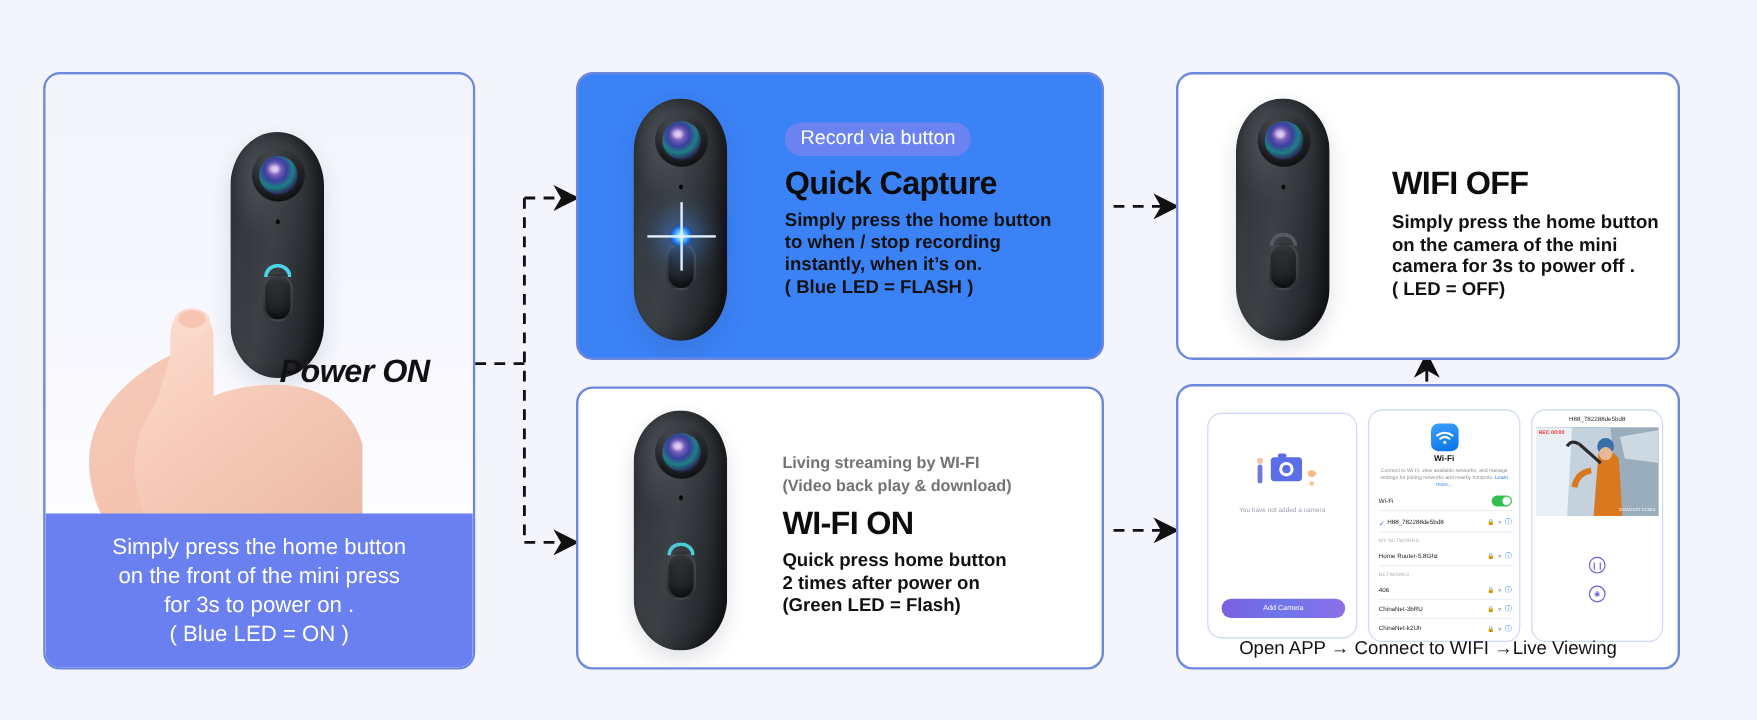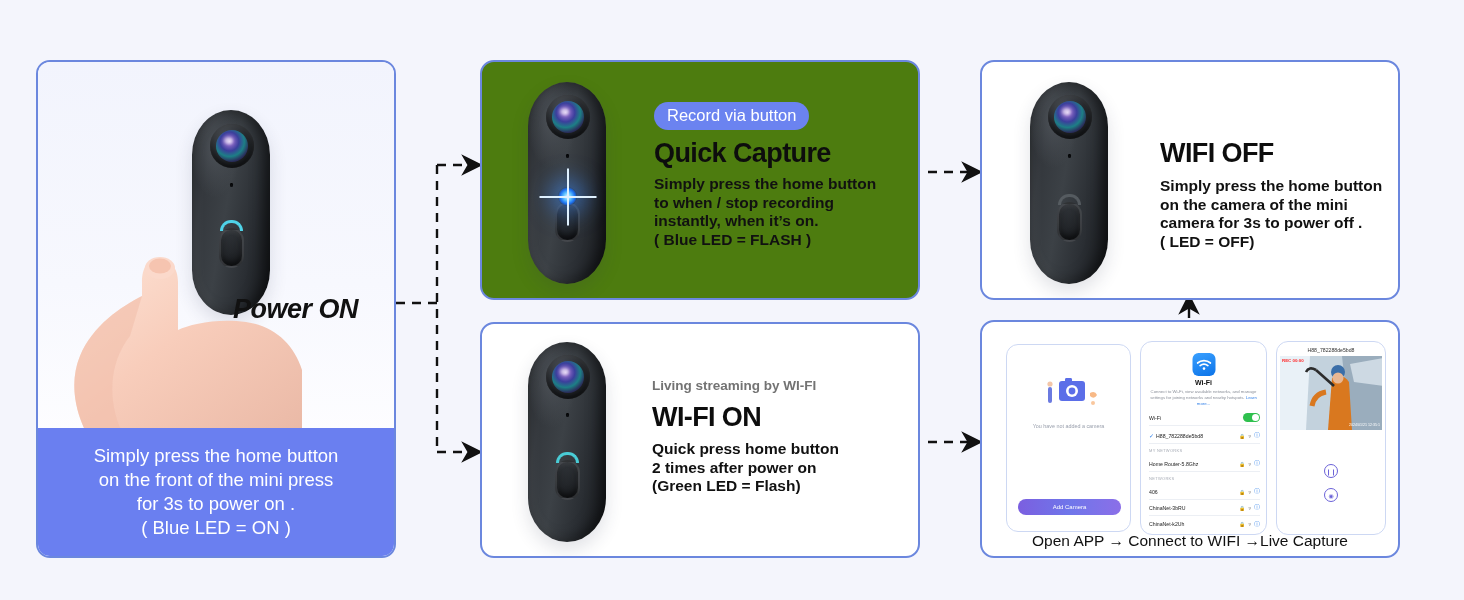--- a/index.html
+++ b/index.html
@@ -101,21 +101,21 @@
   .p-body { position: absolute; inset: 0; }
   .badge {
     display: inline-block; background: #6b83f0; color: #fff;
     border-radius: 999px; padding: 4px 13px 5px; font-size: 16.5px; white-space: nowrap;
   }
   .head-big { font-size: 27px; font-weight: bold; color: #0d0d0d; letter-spacing: -0.6px; }
   .sub-blue { color: #737373; font-size: 13.5px; font-weight: bold; line-height: 19px; }
   .desc { font-size: 15.5px; line-height: 18.5px; color: #111; font-weight: bold; }
 
   
-  #p-quick { left: 480px; top: 60px; width: 440px; height: 240px; background:#4d7c0f; }
+  #p-quick { left: 480px; top: 60px; width: 440px; height: 240px; background:#3b82f6; }
   #p-quick .txt { position: absolute; left: 172px; top: 40px; }
   
   #p-wifi { left: 480px; top: 322px; width: 440px; height: 236px; background:#fff; }
   #p-wifi .txt { position: absolute; left: 170px; top: 52px; }
   
   #p-off { left: 980px; top: 60px; width: 420px; height: 240px; background:#fff; }
   #p-off .txt { position: absolute; left: 178px; top: 76px; }
   
   #p-app { left: 980px; top: 320px; width: 420px; height: 238px; background:#fff; }
 
@@ -283,20 +283,21 @@
         <div class="cam-lens-ring" style="left:18px; top:13px; width:44px; height:44px;"></div>
         <div class="cam-lens" style="left:24px; top:19px; width:32px; height:32px;"></div>
         <div class="cam-mic" style="left:37.5px; top:71px; width:3.5px; height:3.5px;"></div>
         <div class="cam-btn" style="left:27px; top:118px; width:25px; height:40px;"></div>
         <div class="led-arc green" style="left:28px; top:110px; width:23px; height:11px;"></div>
       </div>
 
       <div class="txt">
         <div class="sub-blue">
           <div>Living streaming by WI-FI</div>
+          <div>(Video back play &amp; download)</div>
         </div>
         <div class="head-big" style="margin-top:7px;">WI-FI ON</div>
         <div class="desc" style="margin-top:7px;">
           <div>Quick press home button</div>
           <div>2 times after power on</div>
           <div>(Green LED = Flash)</div>
         </div>
       </div>
     </div>
   </div>
@@ -422,16 +423,16 @@
           <path d="M36,14 q-7,-4 -10,2" stroke="#2b2b2b" stroke-width="2.6" fill="none"></path>
           <path d="M46,36 q-12,2 -14,14" stroke="#d9781f" stroke-width="5" fill="none"></path>
         </svg>
         <div id="rec-badge">REC 00:00</div>
         <div id="vid-ts">2024/01/21 12:35:1</div>
       </div>
       <div class="ph3-ctrl" style="top:122px;">❙❙</div>
       <div class="ph3-ctrl" style="top:146px;">◉</div>
     </div>
 
-    <div class="ph-caption">Open APP → Connect to WIFI →Live Capture</div>
+    <div class="ph-caption">Open APP → Connect to WIFI →Live Viewing</div>
   </div>
 
 </div>
 
 </body></html>

